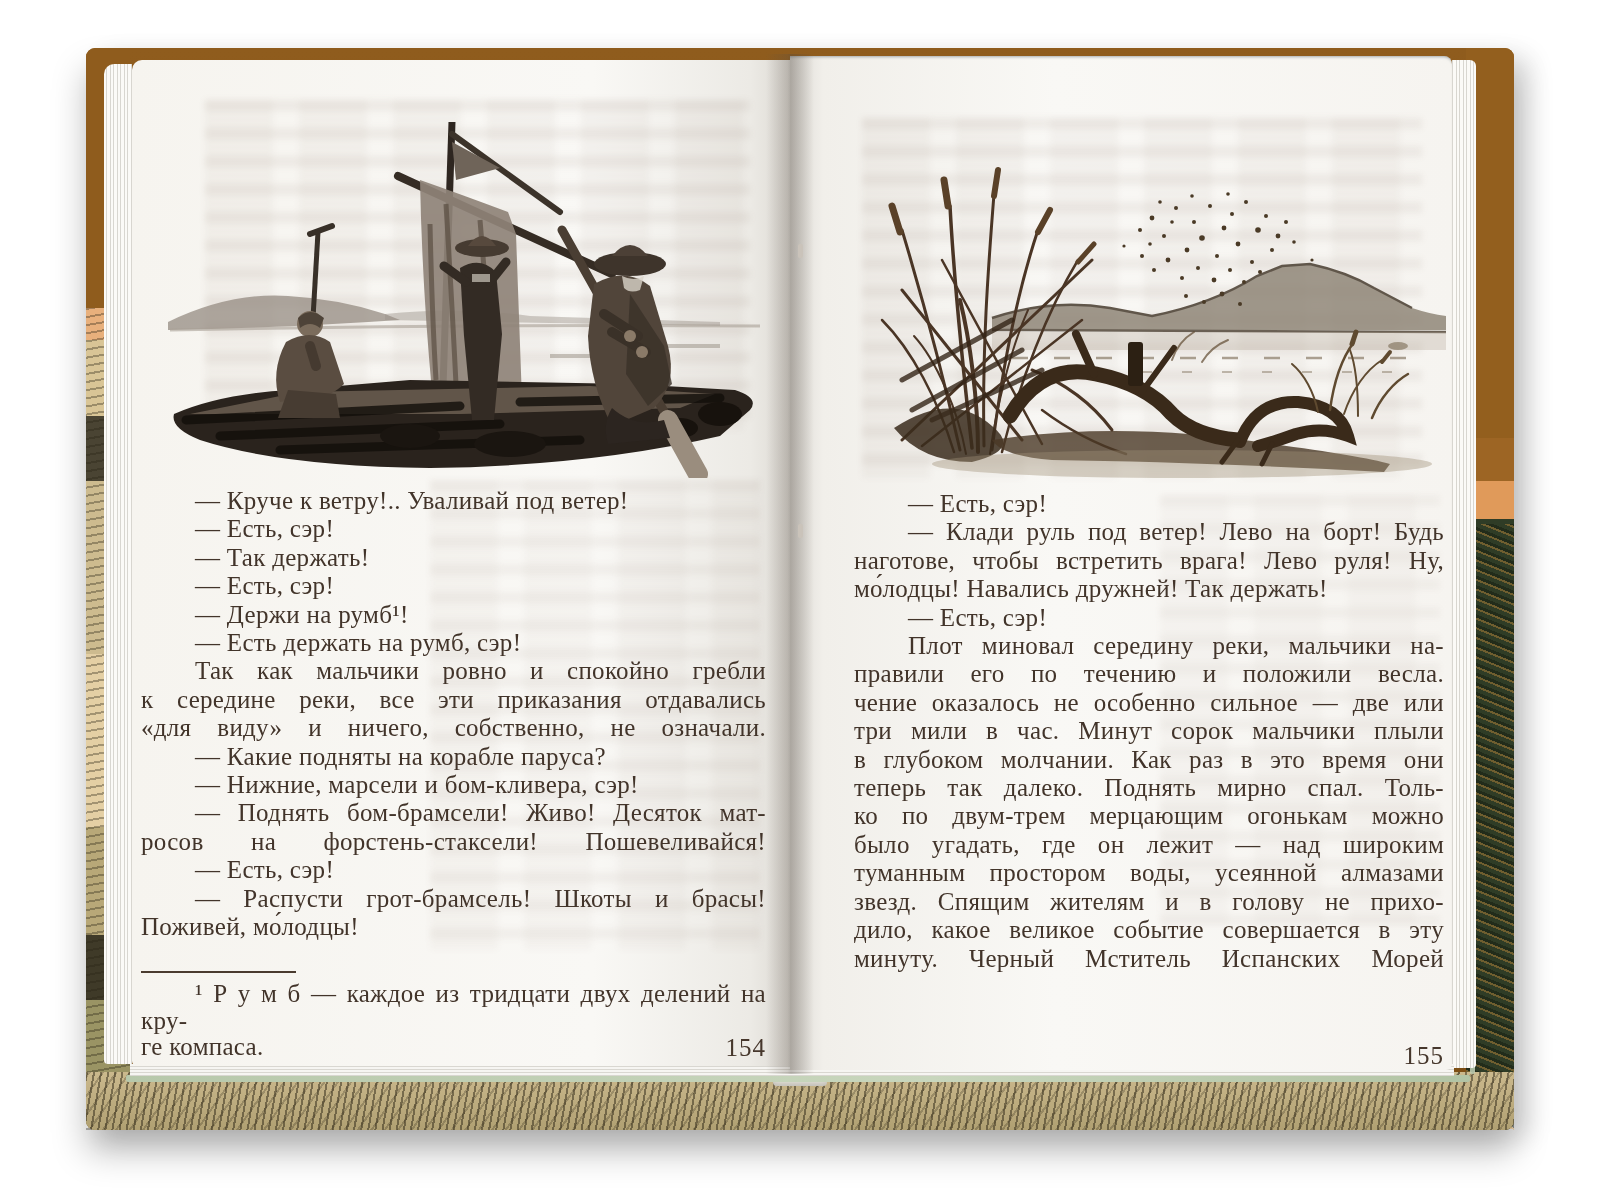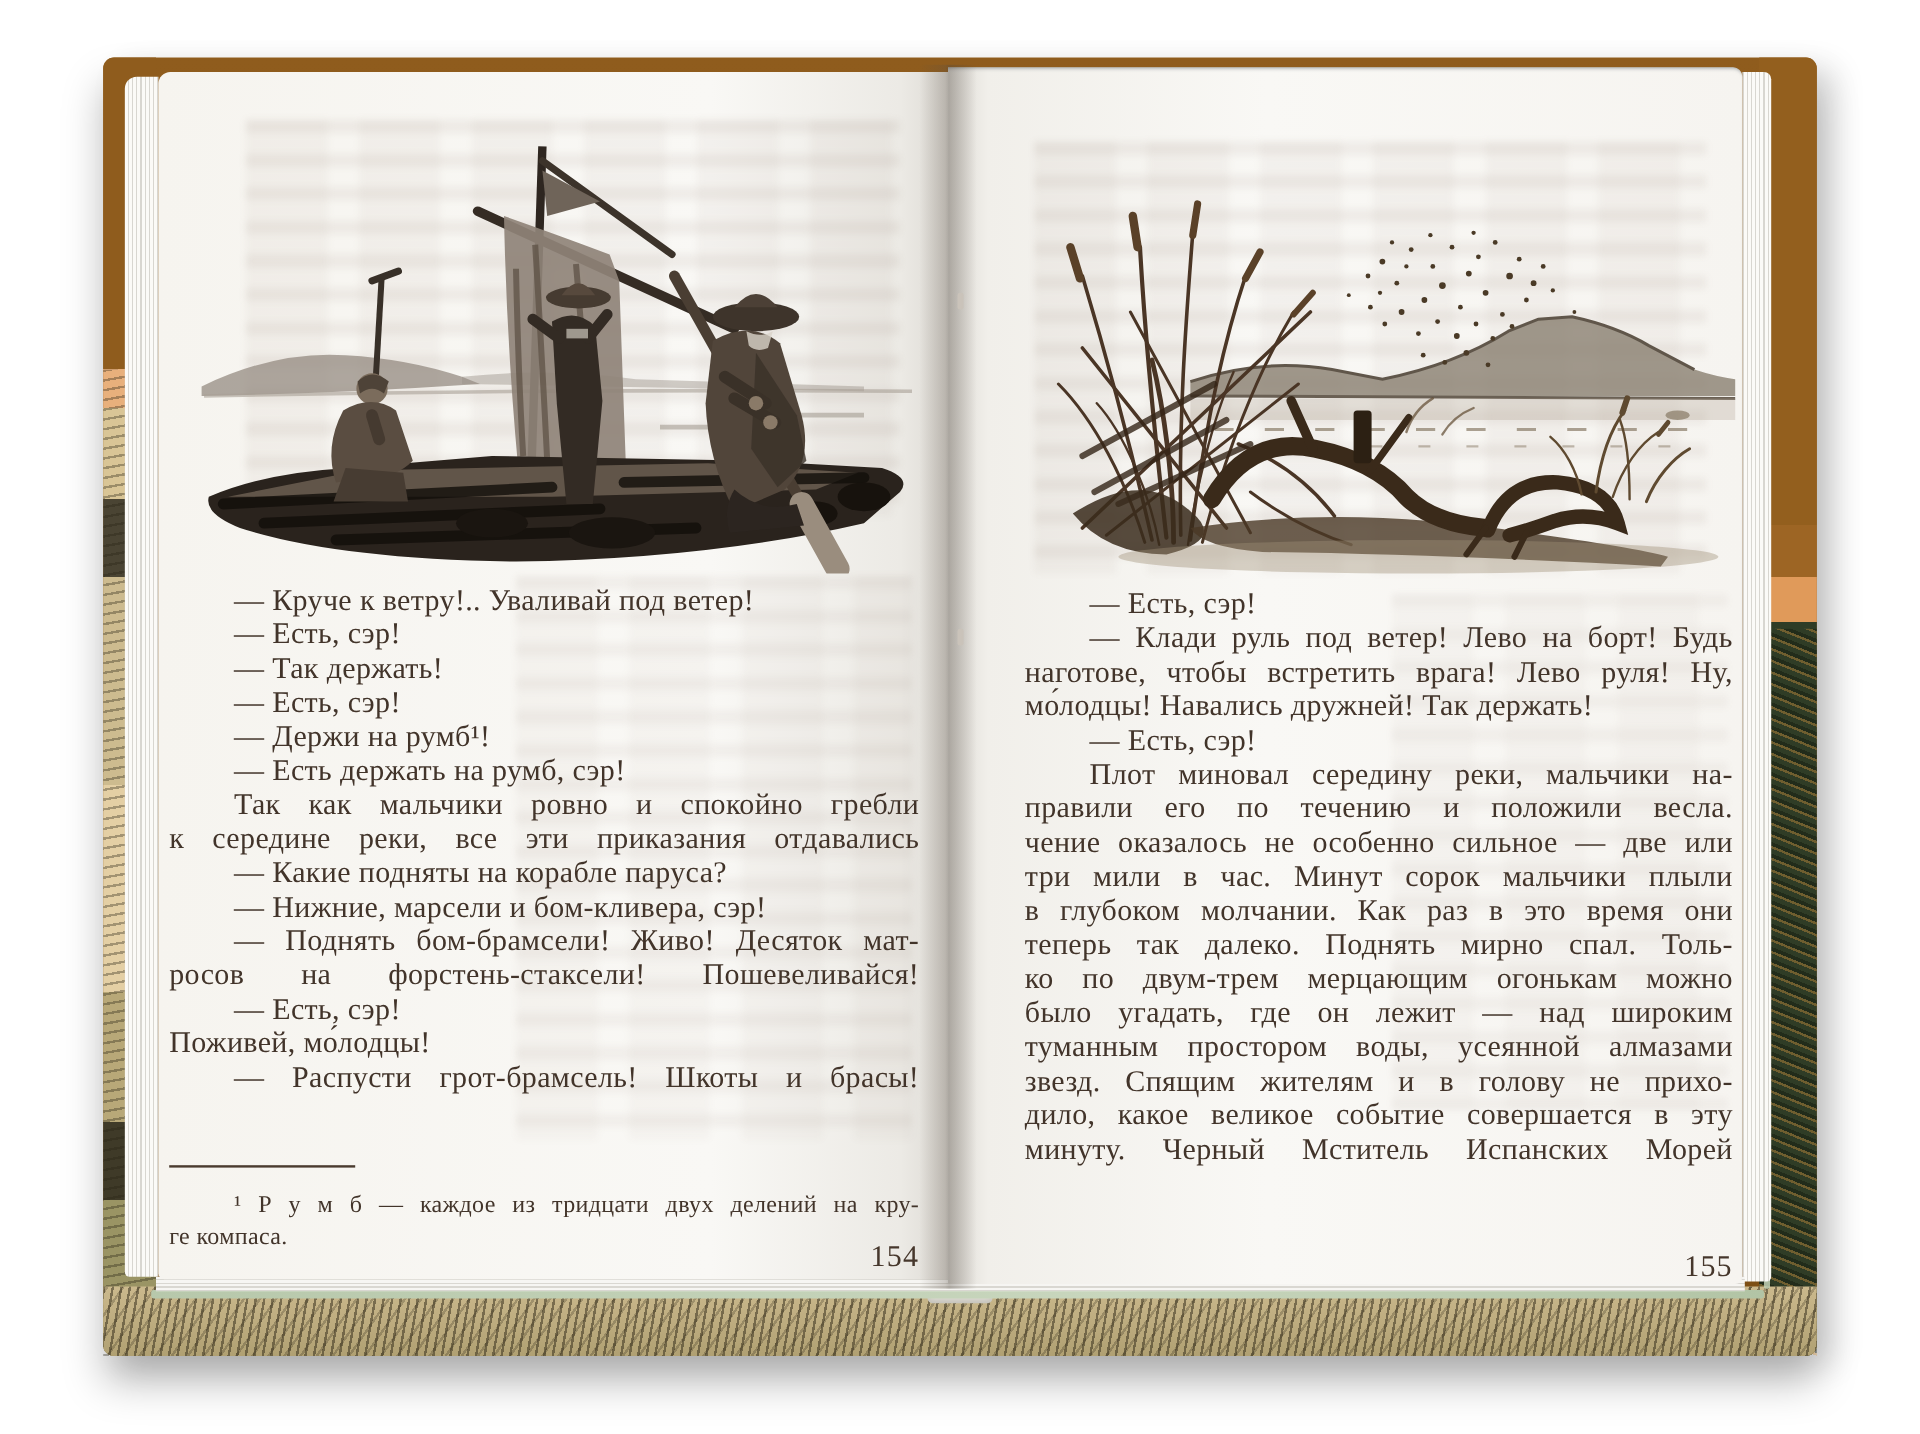--- a/index.html
+++ b/index.html
@@ -57,21 +57,21 @@
   
   .illus{position:absolute;z-index:4;}
   .illus svg{width:100%;height:100%;display:block;}
 
   
   .text-block{position:absolute;z-index:5;color:#42342a;font-size:25px;line-height:28.4px;
     letter-spacing:.3px;}
   .bline{text-align:left;}
   .bline.just{text-align:justify;text-align-last:justify;}
   .bline.ind{text-indent:54px;}
-  .footnote{font-size:20px;line-height:26.5px;margin-top:10px;}
+  .footnote{font-size:25px;line-height:26.5px;}
   .foot-rule{position:absolute;z-index:5;height:2px;background:#4a3b2f;}
   .pagenum{position:absolute;z-index:5;color:#46372c;font-size:25px;text-align:right;letter-spacing:1px;}
 
   .shadow-floor{position:absolute;left:70px;right:70px;bottom:22px;height:34px;z-index:0;
     background:radial-gradient(ellipse at 50% 0%,rgba(0,0,0,.20),rgba(0,0,0,0) 70%);filter:blur(6px);}
 </style>
 </head>
 <body>
 
 <div class="photo">
@@ -246,27 +246,28 @@
   <div class="text-block" style="left:141px;top:487px;width:625px;">
 
   <div class="bline ind">— Круче к ветру!.. Уваливай под ветер!</div>
       <div class="bline ind">— Есть, сэр!</div>
       <div class="bline ind">— Так держать!</div>
       <div class="bline ind">— Есть, сэр!</div>
       <div class="bline ind">— Держи на румб¹!</div>
       <div class="bline ind">— Есть держать на румб, сэр!</div>
       <div class="bline ind just">Так как мальчики ровно и спокойно гребли</div>
       <div class="bline just">к середине реки, все эти приказания отдавались</div>
+      <div class="bline just">«для виду» и ничего, собственно, не означали.</div>
       <div class="bline ind">— Какие подняты на корабле паруса?</div>
       <div class="bline ind">— Нижние, марсели и бом-кливера, сэр!</div>
       <div class="bline ind just">— Поднять бом-брамсели! Живо! Десяток мат-</div>
       <div class="bline just">росов на форстень-стаксели! Пошевеливайся!</div>
       <div class="bline ind">— Есть, сэр!</div>
+      <div class="bline ind just">— Распусти грот-брамсель! Шкоты и брасы!</div>
       <div class="bline">Поживей, мо́лодцы!</div>
-      <div class="bline ind just">— Распусти грот-брамсель! Шкоты и брасы!</div>
     </div>
   <div class="foot-rule" style="left:141px;top:971px;width:155px;"></div>
   <div class="text-block footnote" style="left:141px;top:981px;width:625px;">
 
   <div class="bline ind just">¹ Р у м б — каждое из тридцати двух делений на кру-</div>
       <div class="bline">ге компаса.</div>
     </div>
   <div class="pagenum" style="left:141px;top:1034px;width:625px;">154</div>
 
   <div class="text-block" style="left:854px;top:490px;width:590px;">

